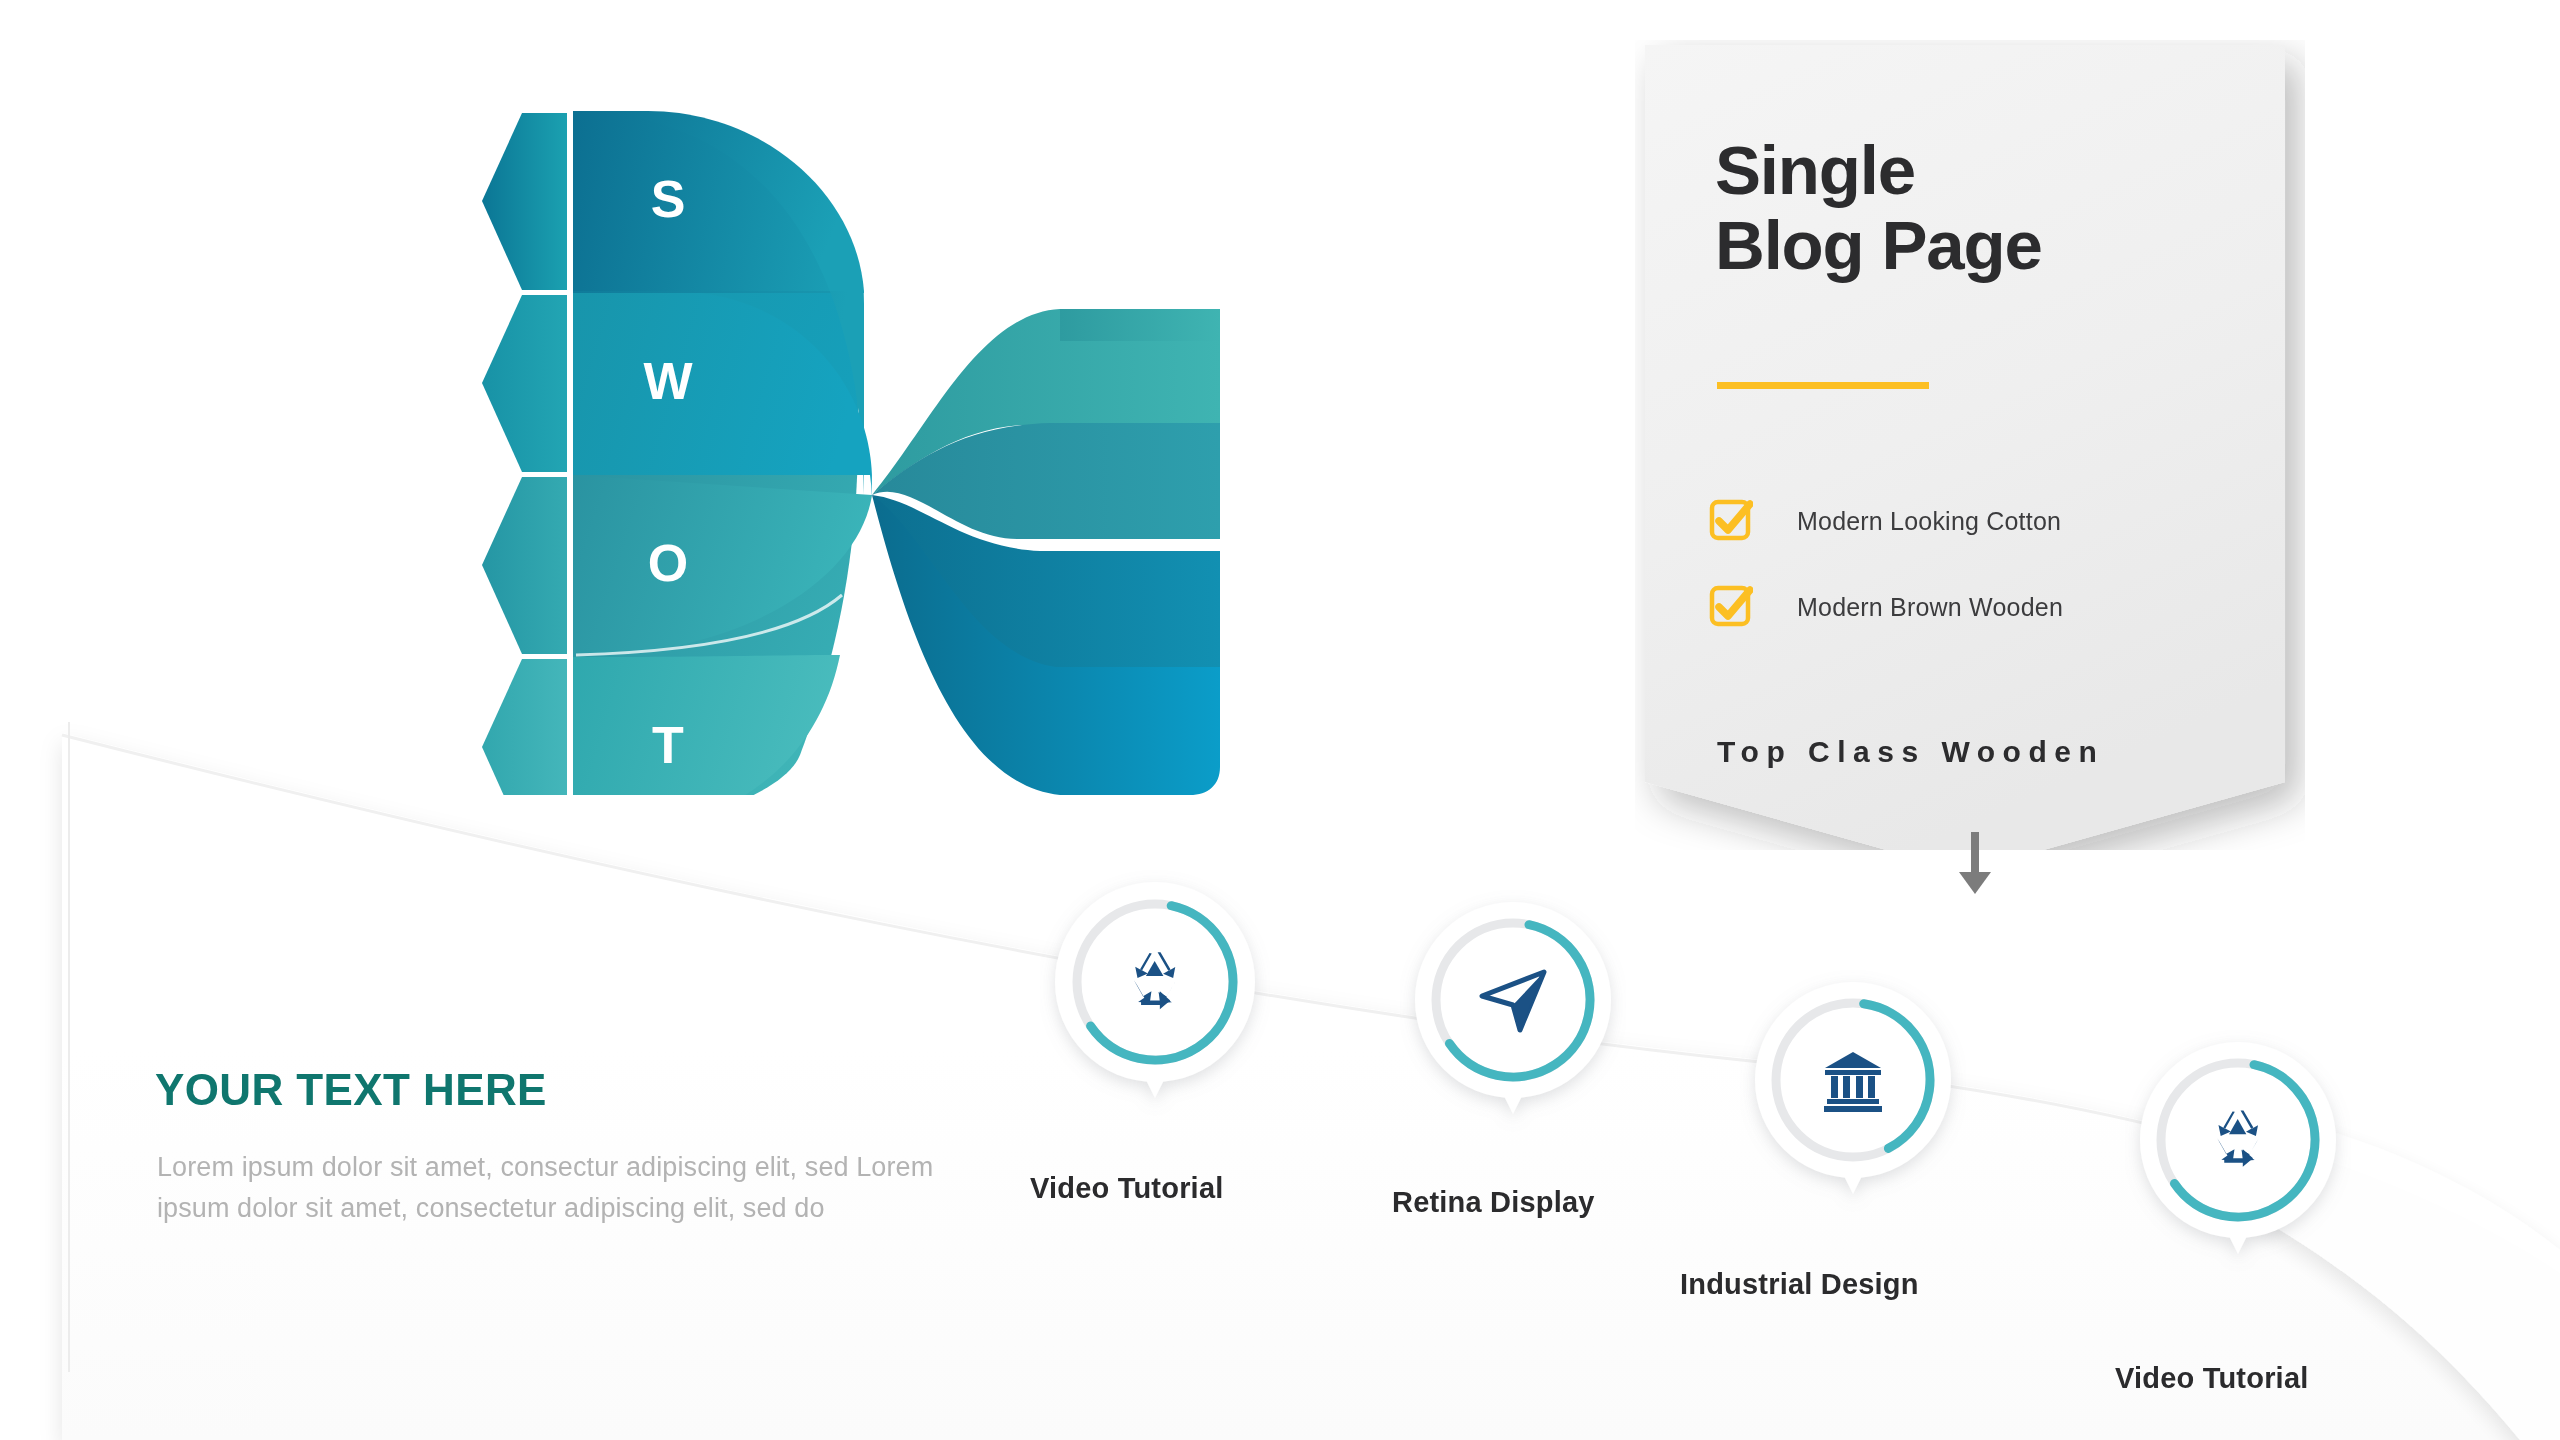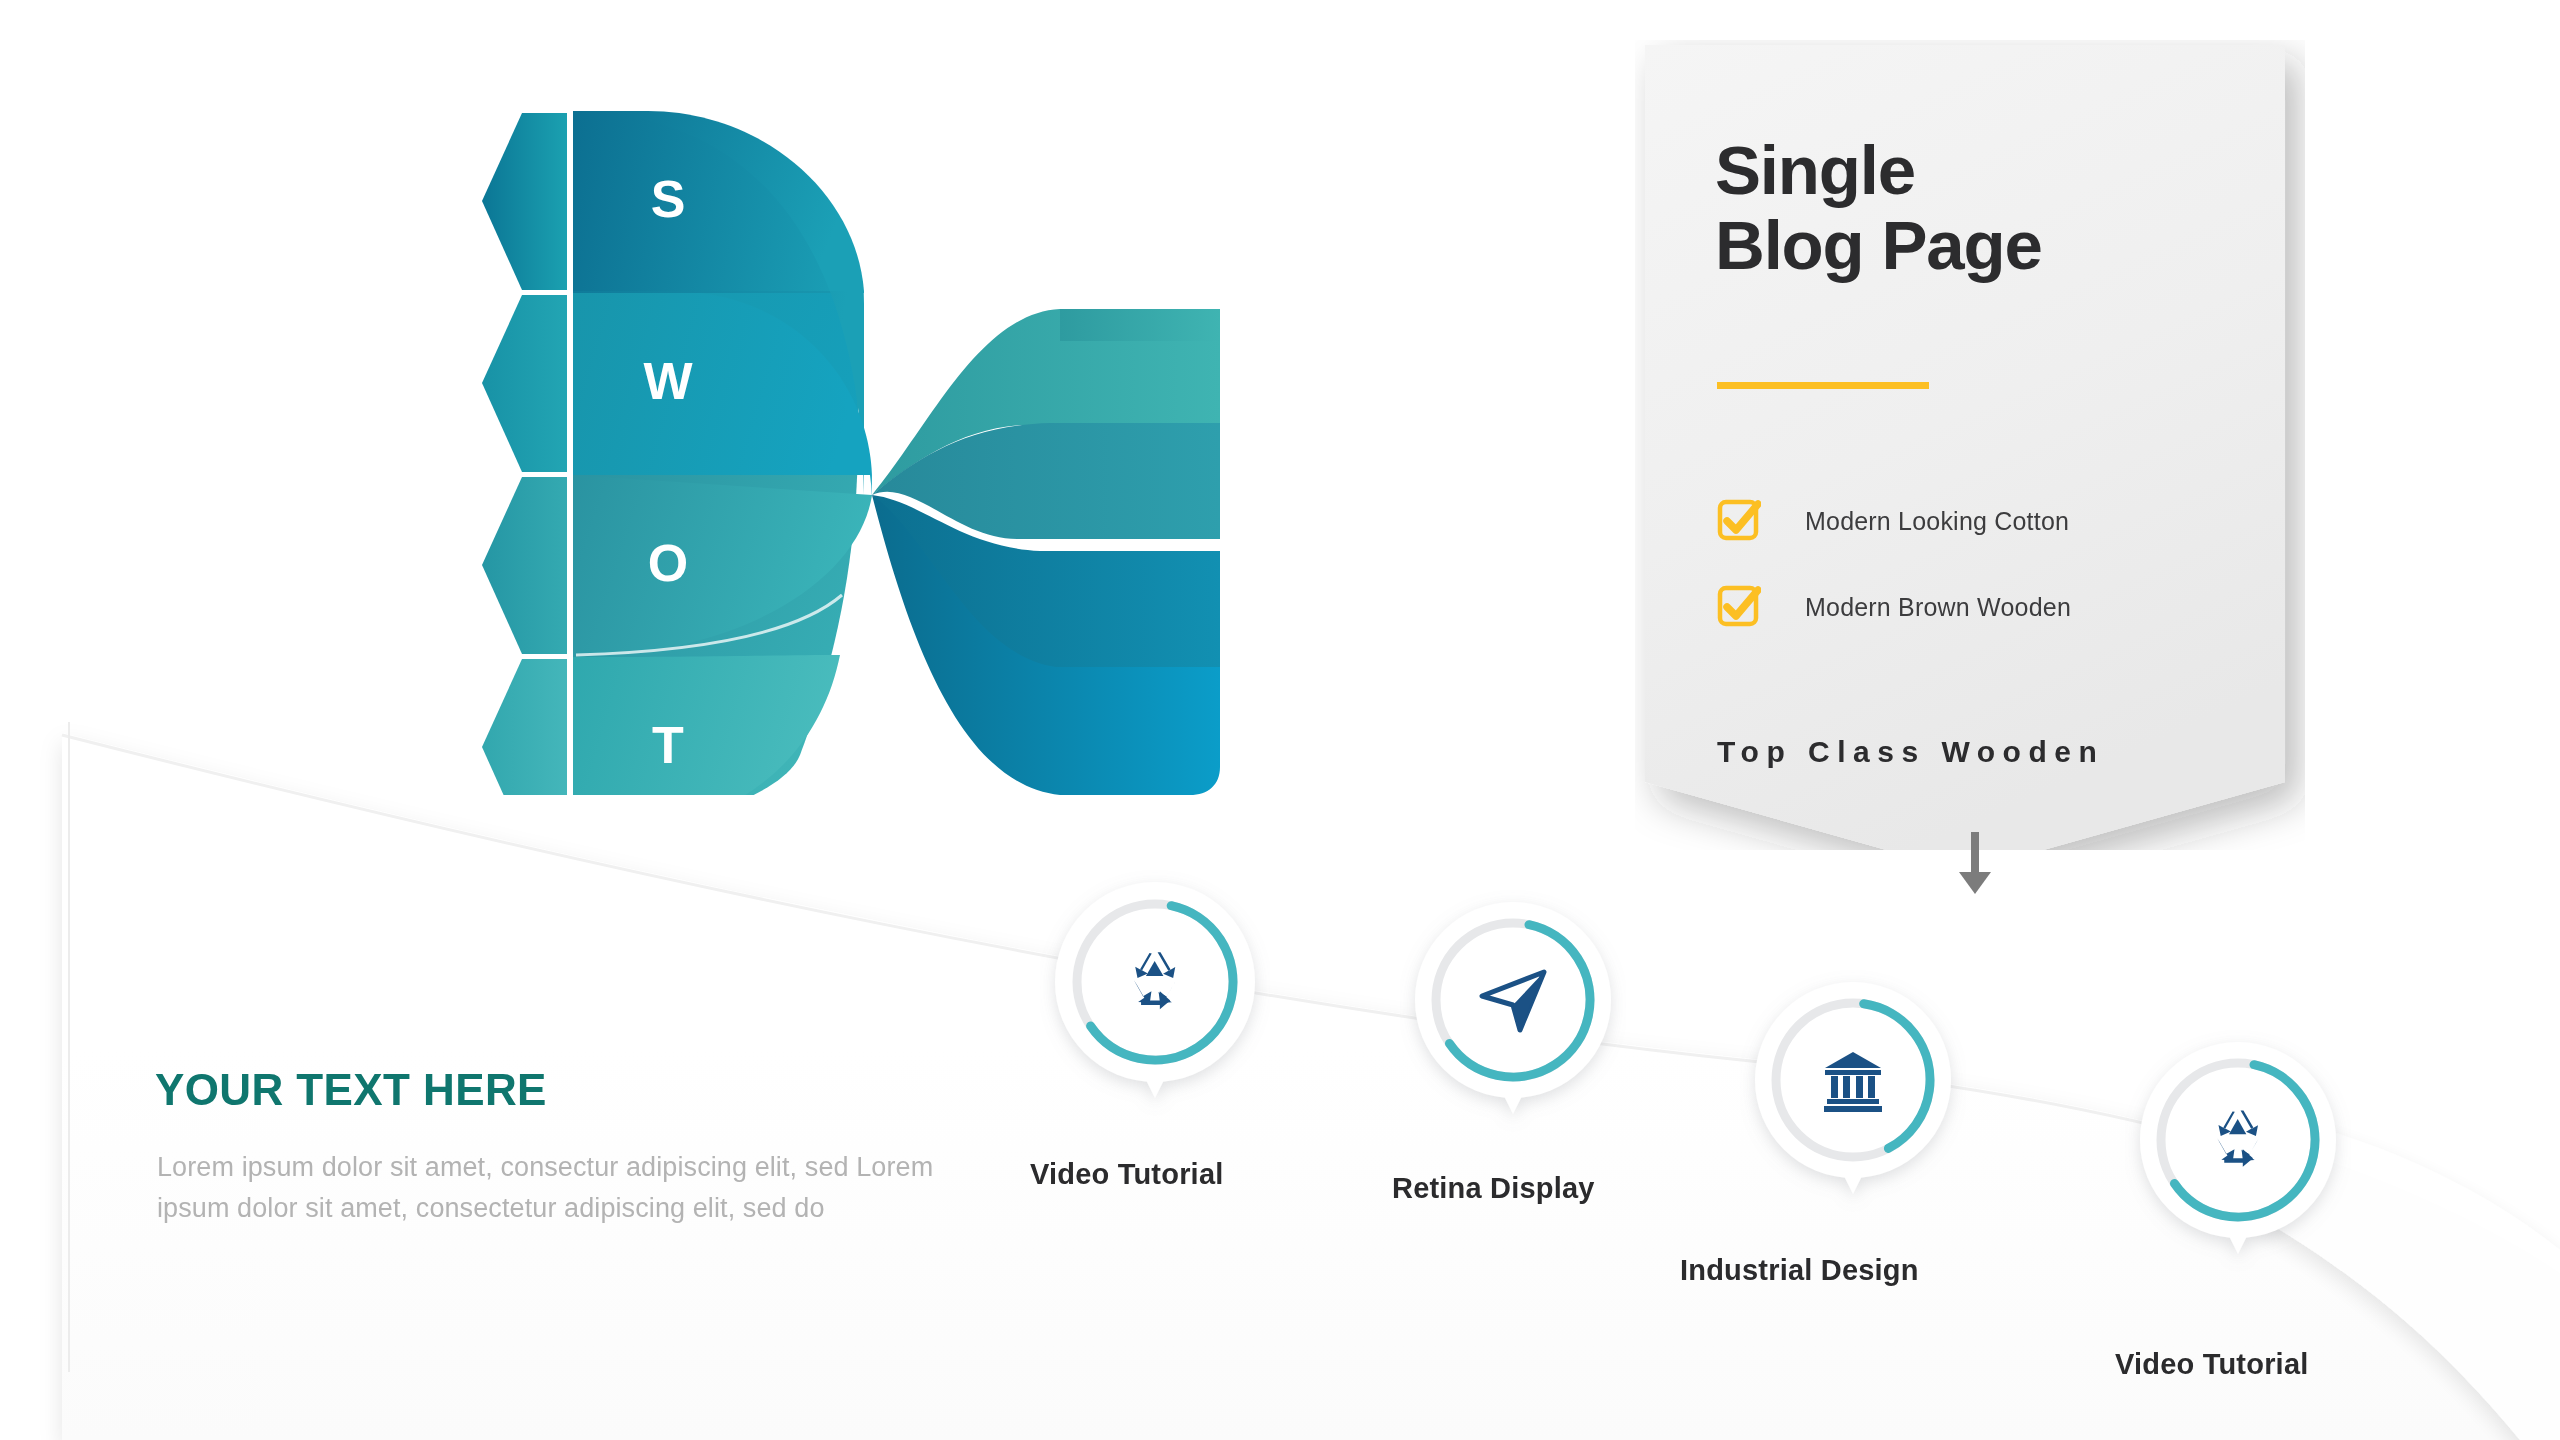--- a/index.html
+++ b/index.html
@@ -29,21 +29,21 @@
   .card-content{position:absolute;left:10px;top:5px;width:640px;height:730px;}
   .card-title{
     position:absolute;left:70px;top:75px;width:520px;
     font-size:69px;line-height:1.08;font-weight:700;letter-spacing:-1.2px;
     color:#2c2c2e;
     margin-top:14px;
   }
   .card-rule{
     position:absolute;left:72px;top:337px;width:212px;height:7px;background:#fcbf23;
   }
-  .check-list{position:absolute;left:72px;top:448px;width:520px;}
+  .check-list{position:absolute;left:64px;top:448px;width:520px;}
   .check-row{display:flex;align-items:center;height:56px;margin-bottom:30px;}
   .check-box{width:44px;height:44px;flex:0 0 44px;position:relative;margin-right:44px;}
   .check-label{
     font-size:25px;color:#3c3c3e;font-weight:400;letter-spacing:.2px;white-space:nowrap;
   }
   .card-sub{
     position:absolute;left:72px;top:690px;
     font-size:30px;font-weight:700;color:#2c2c2e;letter-spacing:7.5px;white-space:nowrap;
   }
   .card-arrow{position:absolute;left:308px;top:785px;}
@@ -55,21 +55,21 @@
   }
   .tb-body{
     font-size:27px;line-height:1.52;color:#b3b3b3;font-weight:400;margin:2px;letter-spacing:.1px;
   }
 
   
   .milestone{position:absolute;}
   .circle{position:relative;}
   .ms-label{
     position:absolute;white-space:nowrap;
-    font-size:29px;font-weight:700;color:#2b2b2d;letter-spacing:.2px;
+    font-size:29px;font-weight:700;color:#2b2b2d;letter-spacing:.2px;margin-top:14px;
   }
 </style>
 </head>
 <body>
 
 <div id="slide">
 
   <svg class="bg-swoosh" viewBox="0 0 2560 1440" preserveAspectRatio="none">
     <defs>
       <linearGradient id="swGrad" x1="0" y1="0" x2="0" y2="1">

